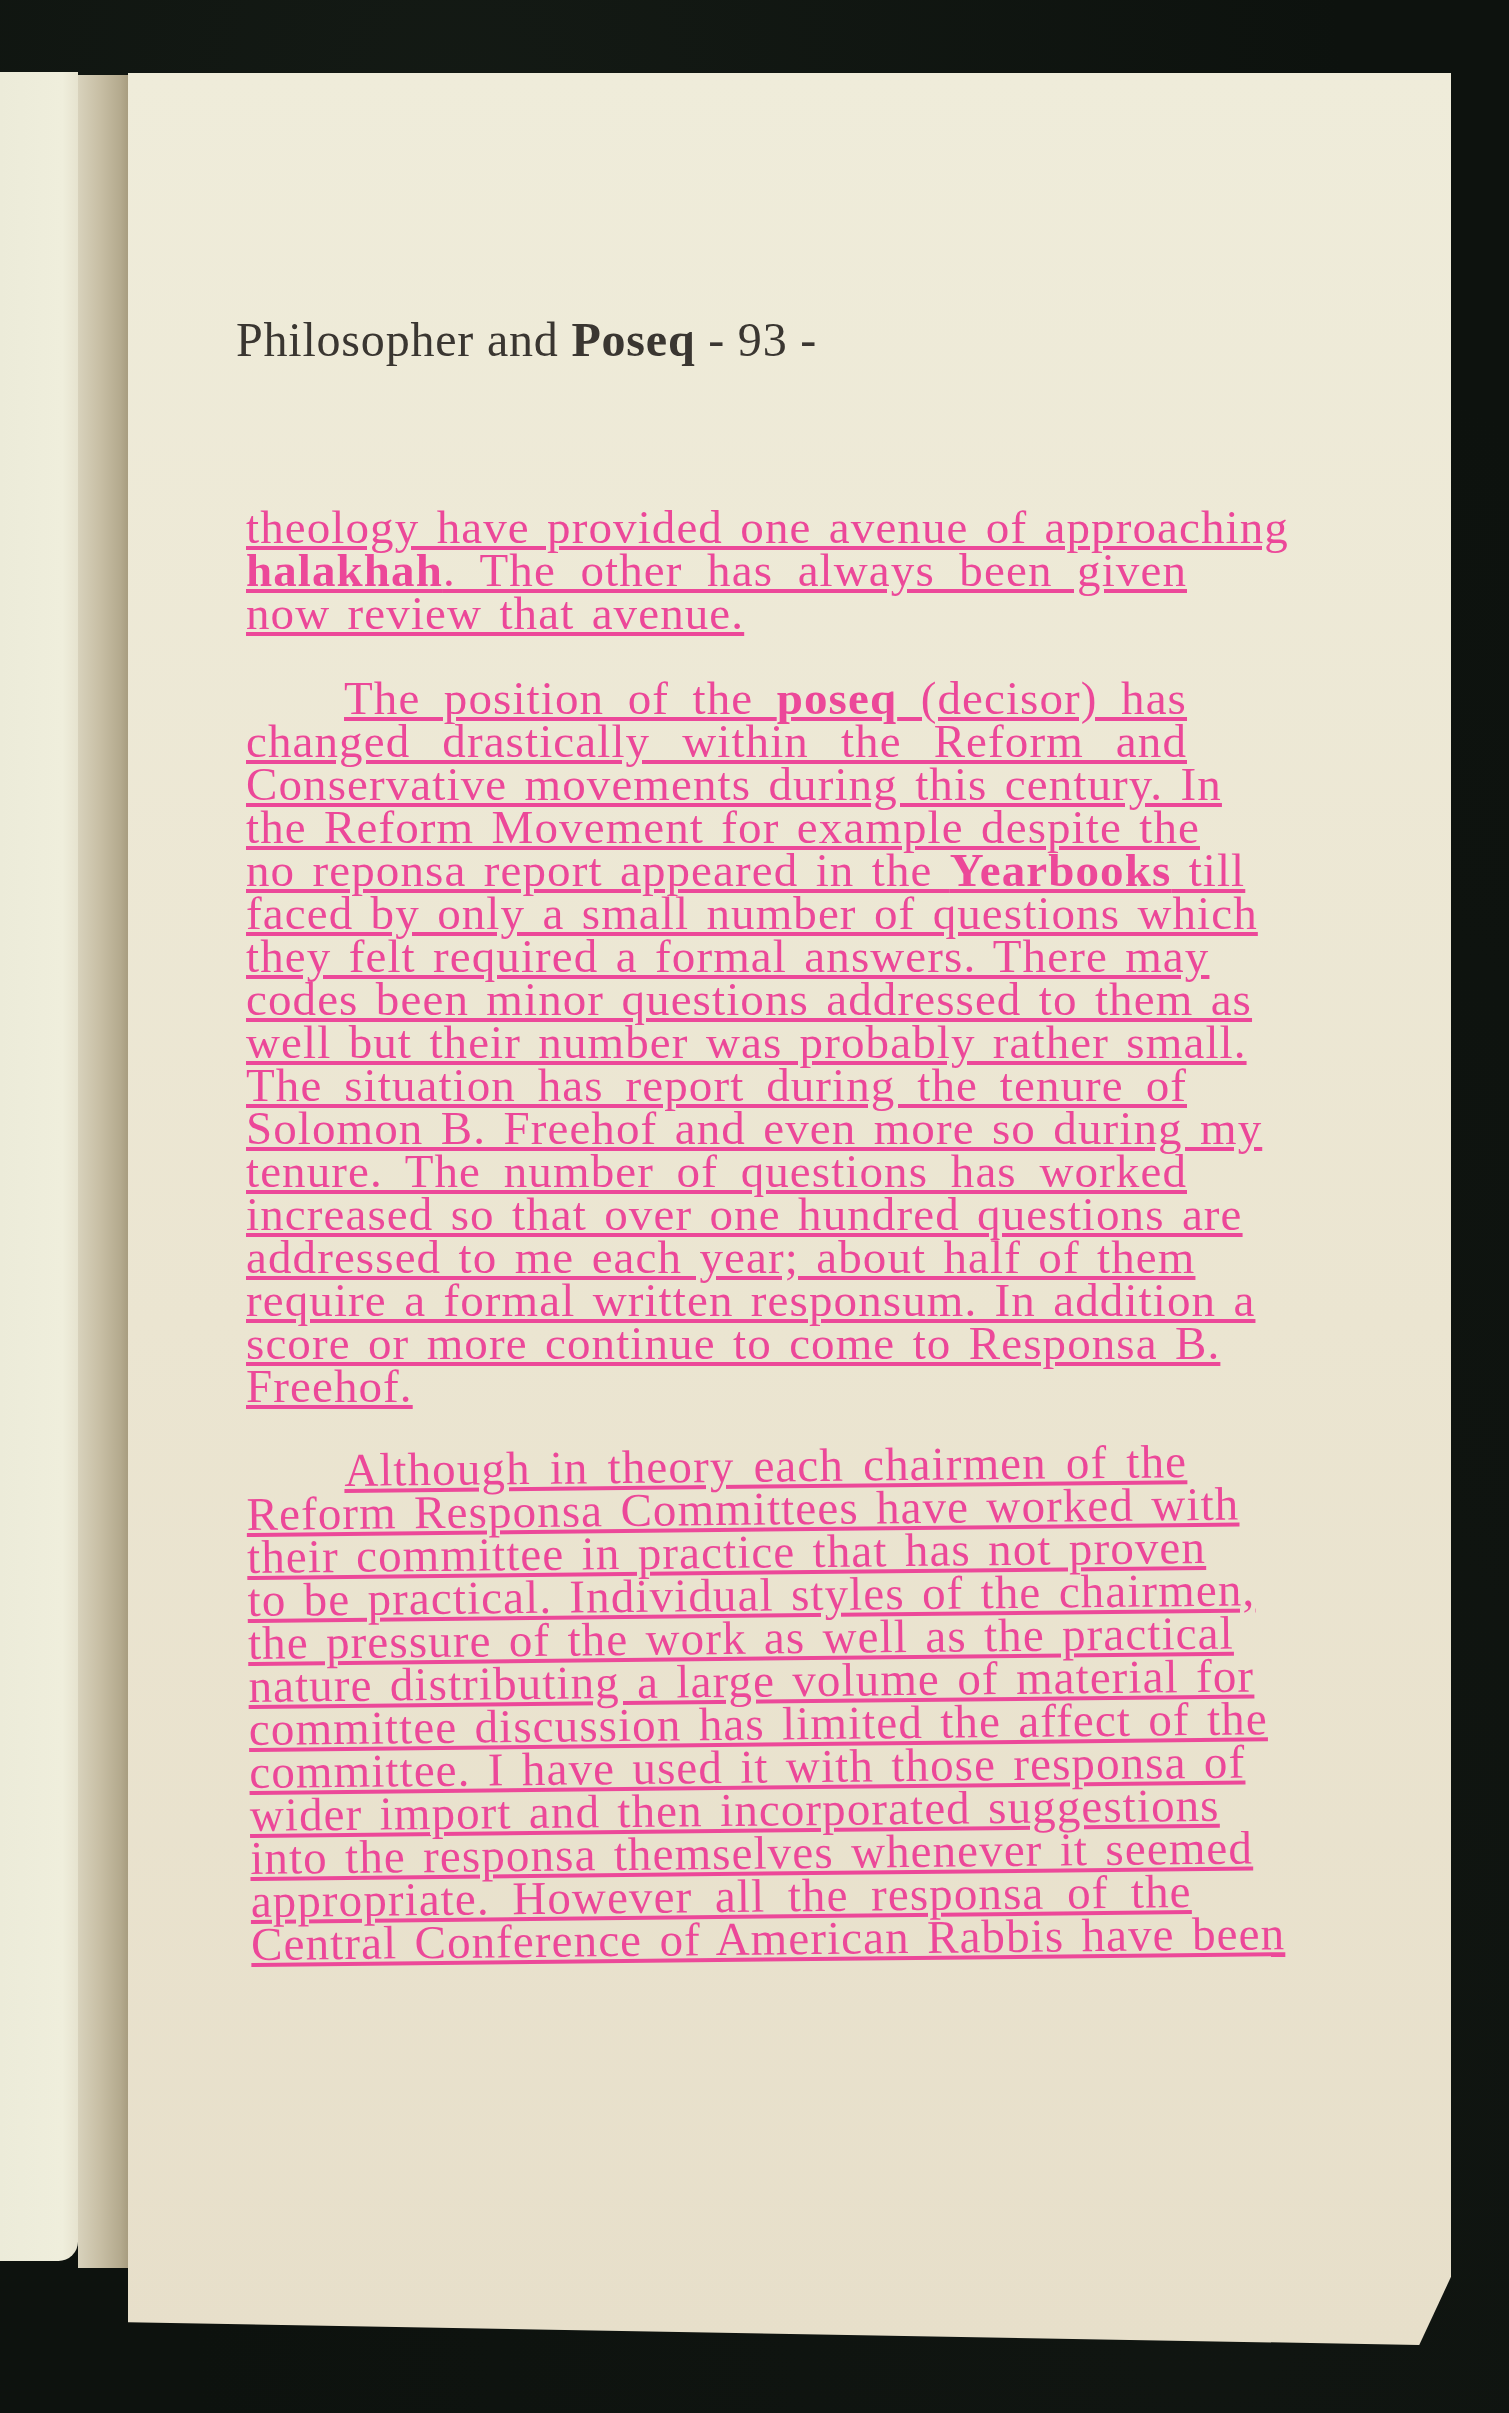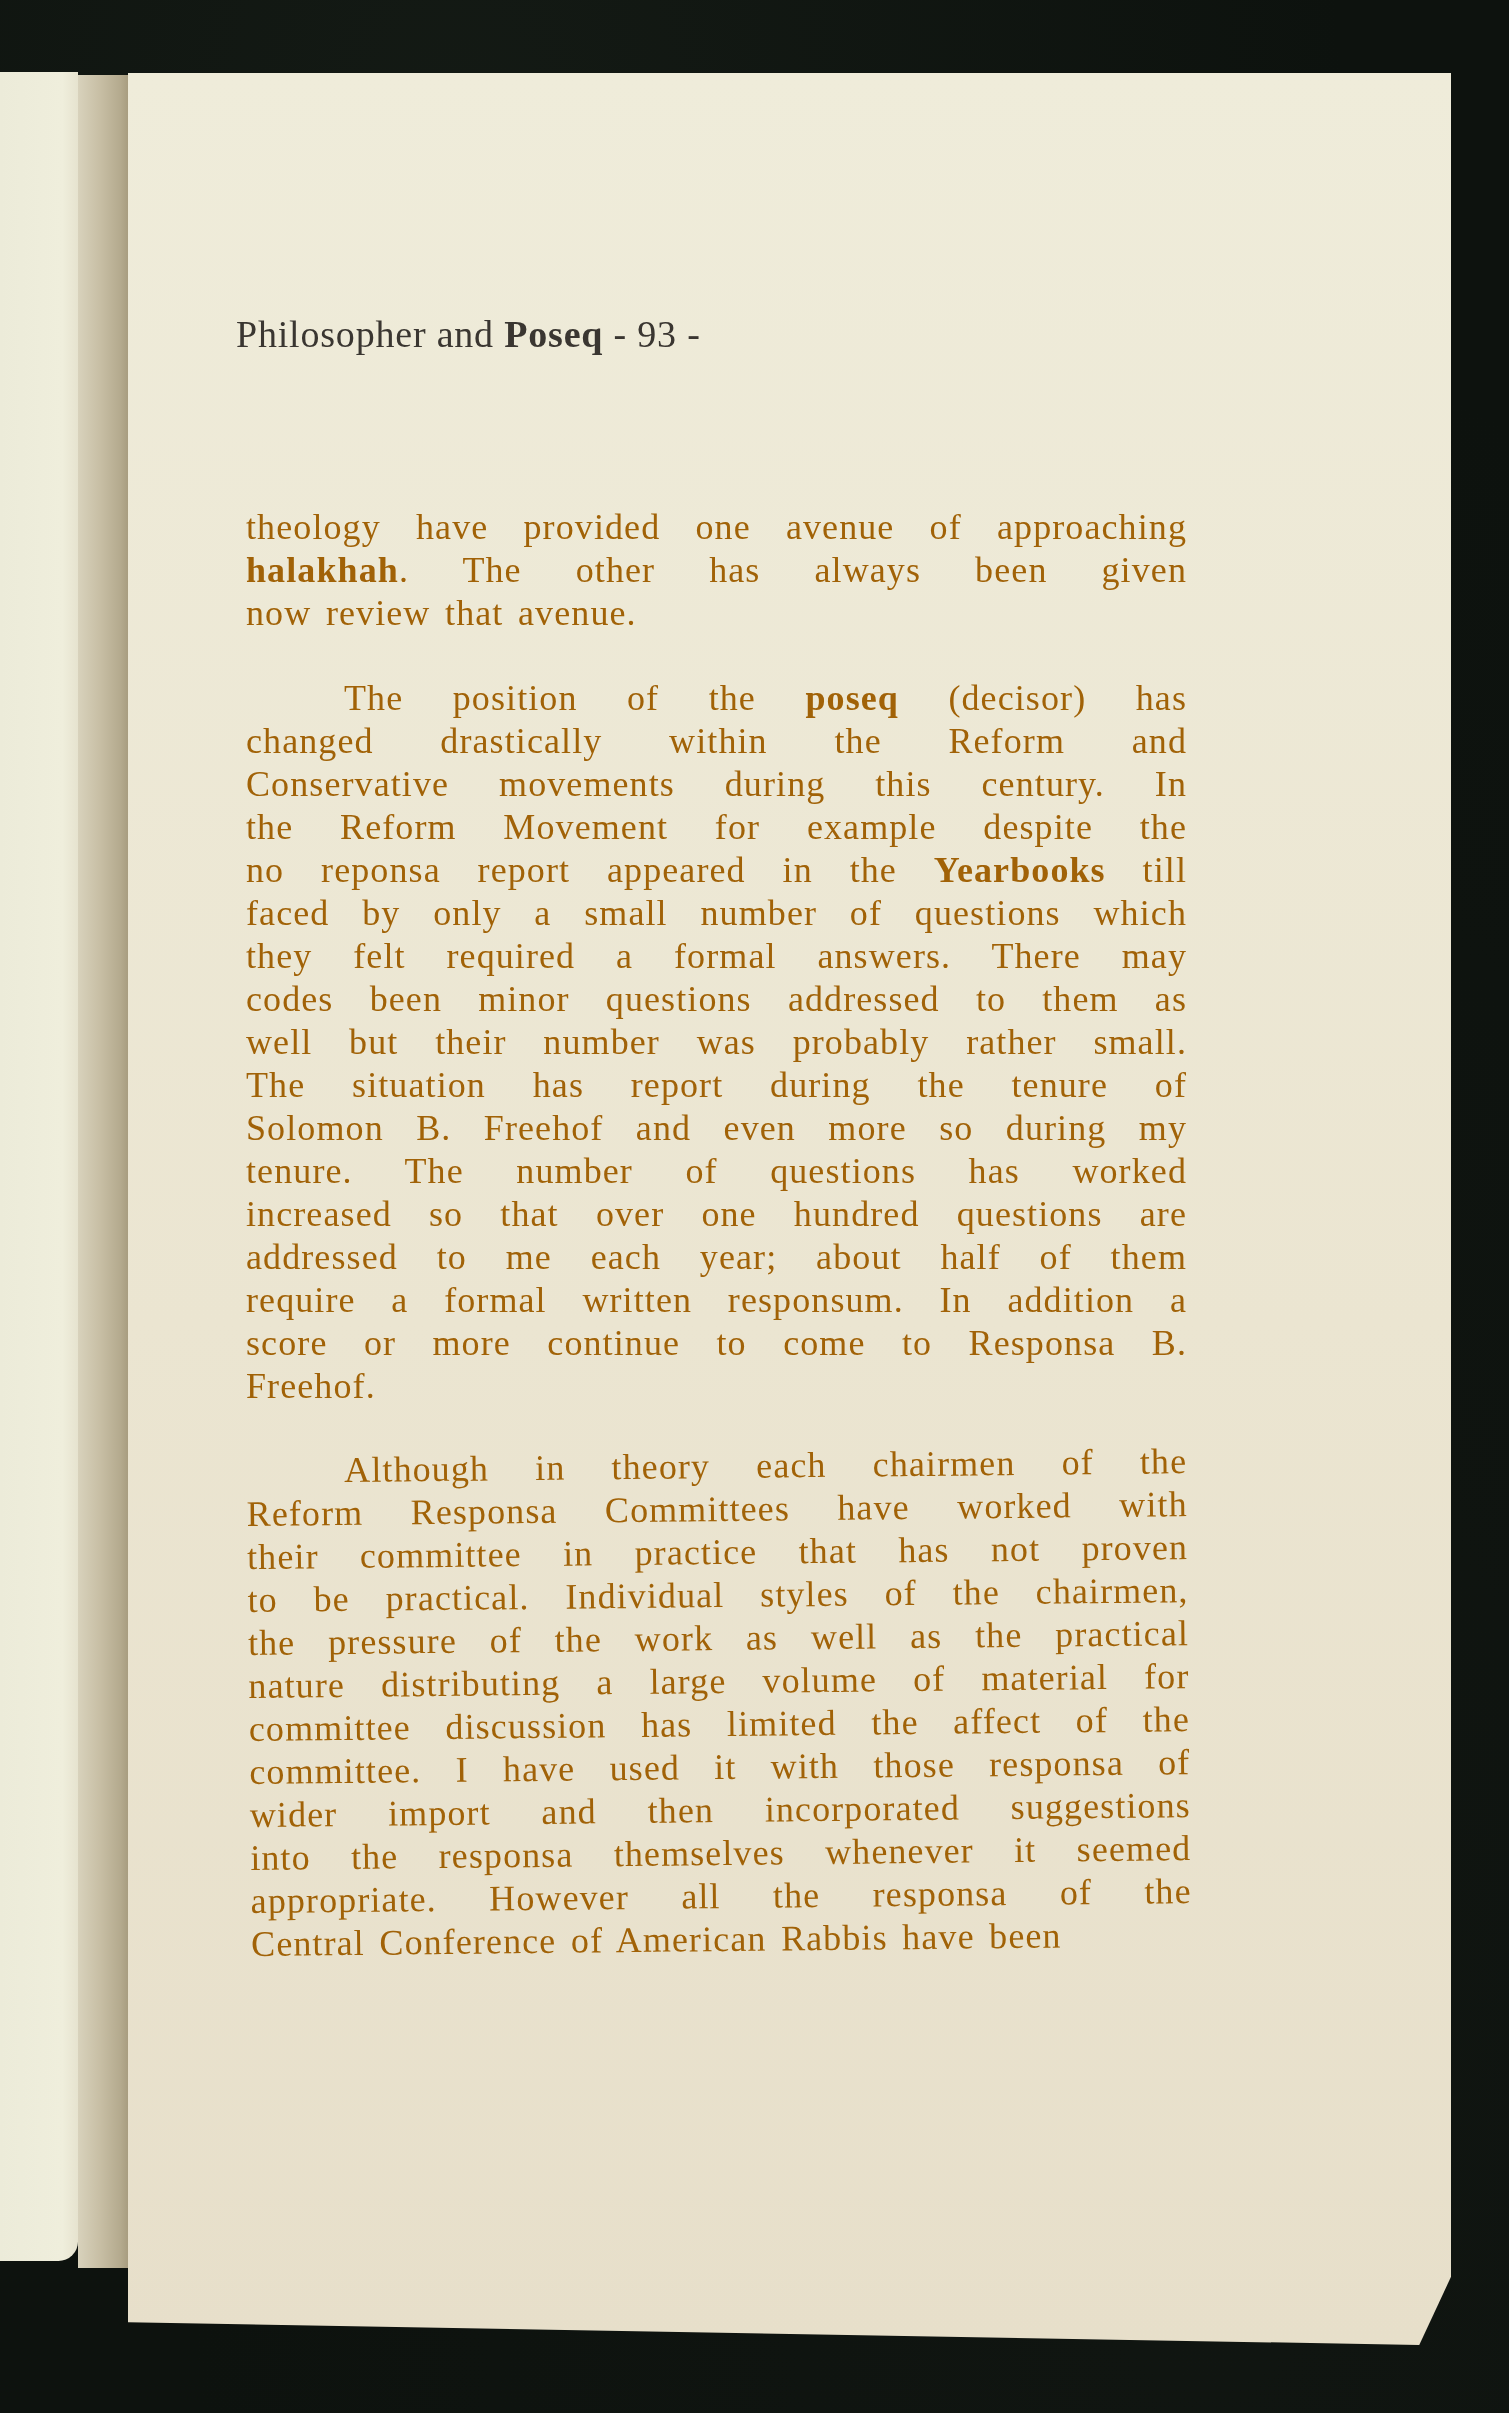--- a/index.html
+++ b/index.html
@@ -50,36 +50,37 @@
       width: 1323px;
       height: 2272px;
       background: linear-gradient(180deg, #efecda 0%, #ebe5d1 55%, #e7dfca 100%);
       border-bottom-right-radius: 30px;
       clip-path: polygon(0 0, 100% 0, 100% 97%, 97.6% 100%, 0 99%);
     }
     .running-head {
       position: absolute;
       top: 312px;
       left: 236px;
-      font-size: 38px;
+      font-size: 48px;
       color: #3a3631;
       letter-spacing: 0.8px;
       white-space: nowrap;
     }
     .running-head .bold { font-weight: bold; }
     .text-block {
       position: absolute;
       top: 506px;
       left: 246px;
       width: 941px;
-      color: #a16207;
-      font-size: 36px;
+      color: #ec4899;
+      font-size: 47px;
       line-height: 43px;
       letter-spacing: 1.1px;
       word-spacing: 4.5px;
+      text-decoration: underline;
     }
     .para {
       margin: 0;
       text-align: justify;
       text-align-last: left;
     }
     .para + .para { margin-top: 42px; }
     .line {
       display: block;
       text-align: justify;

